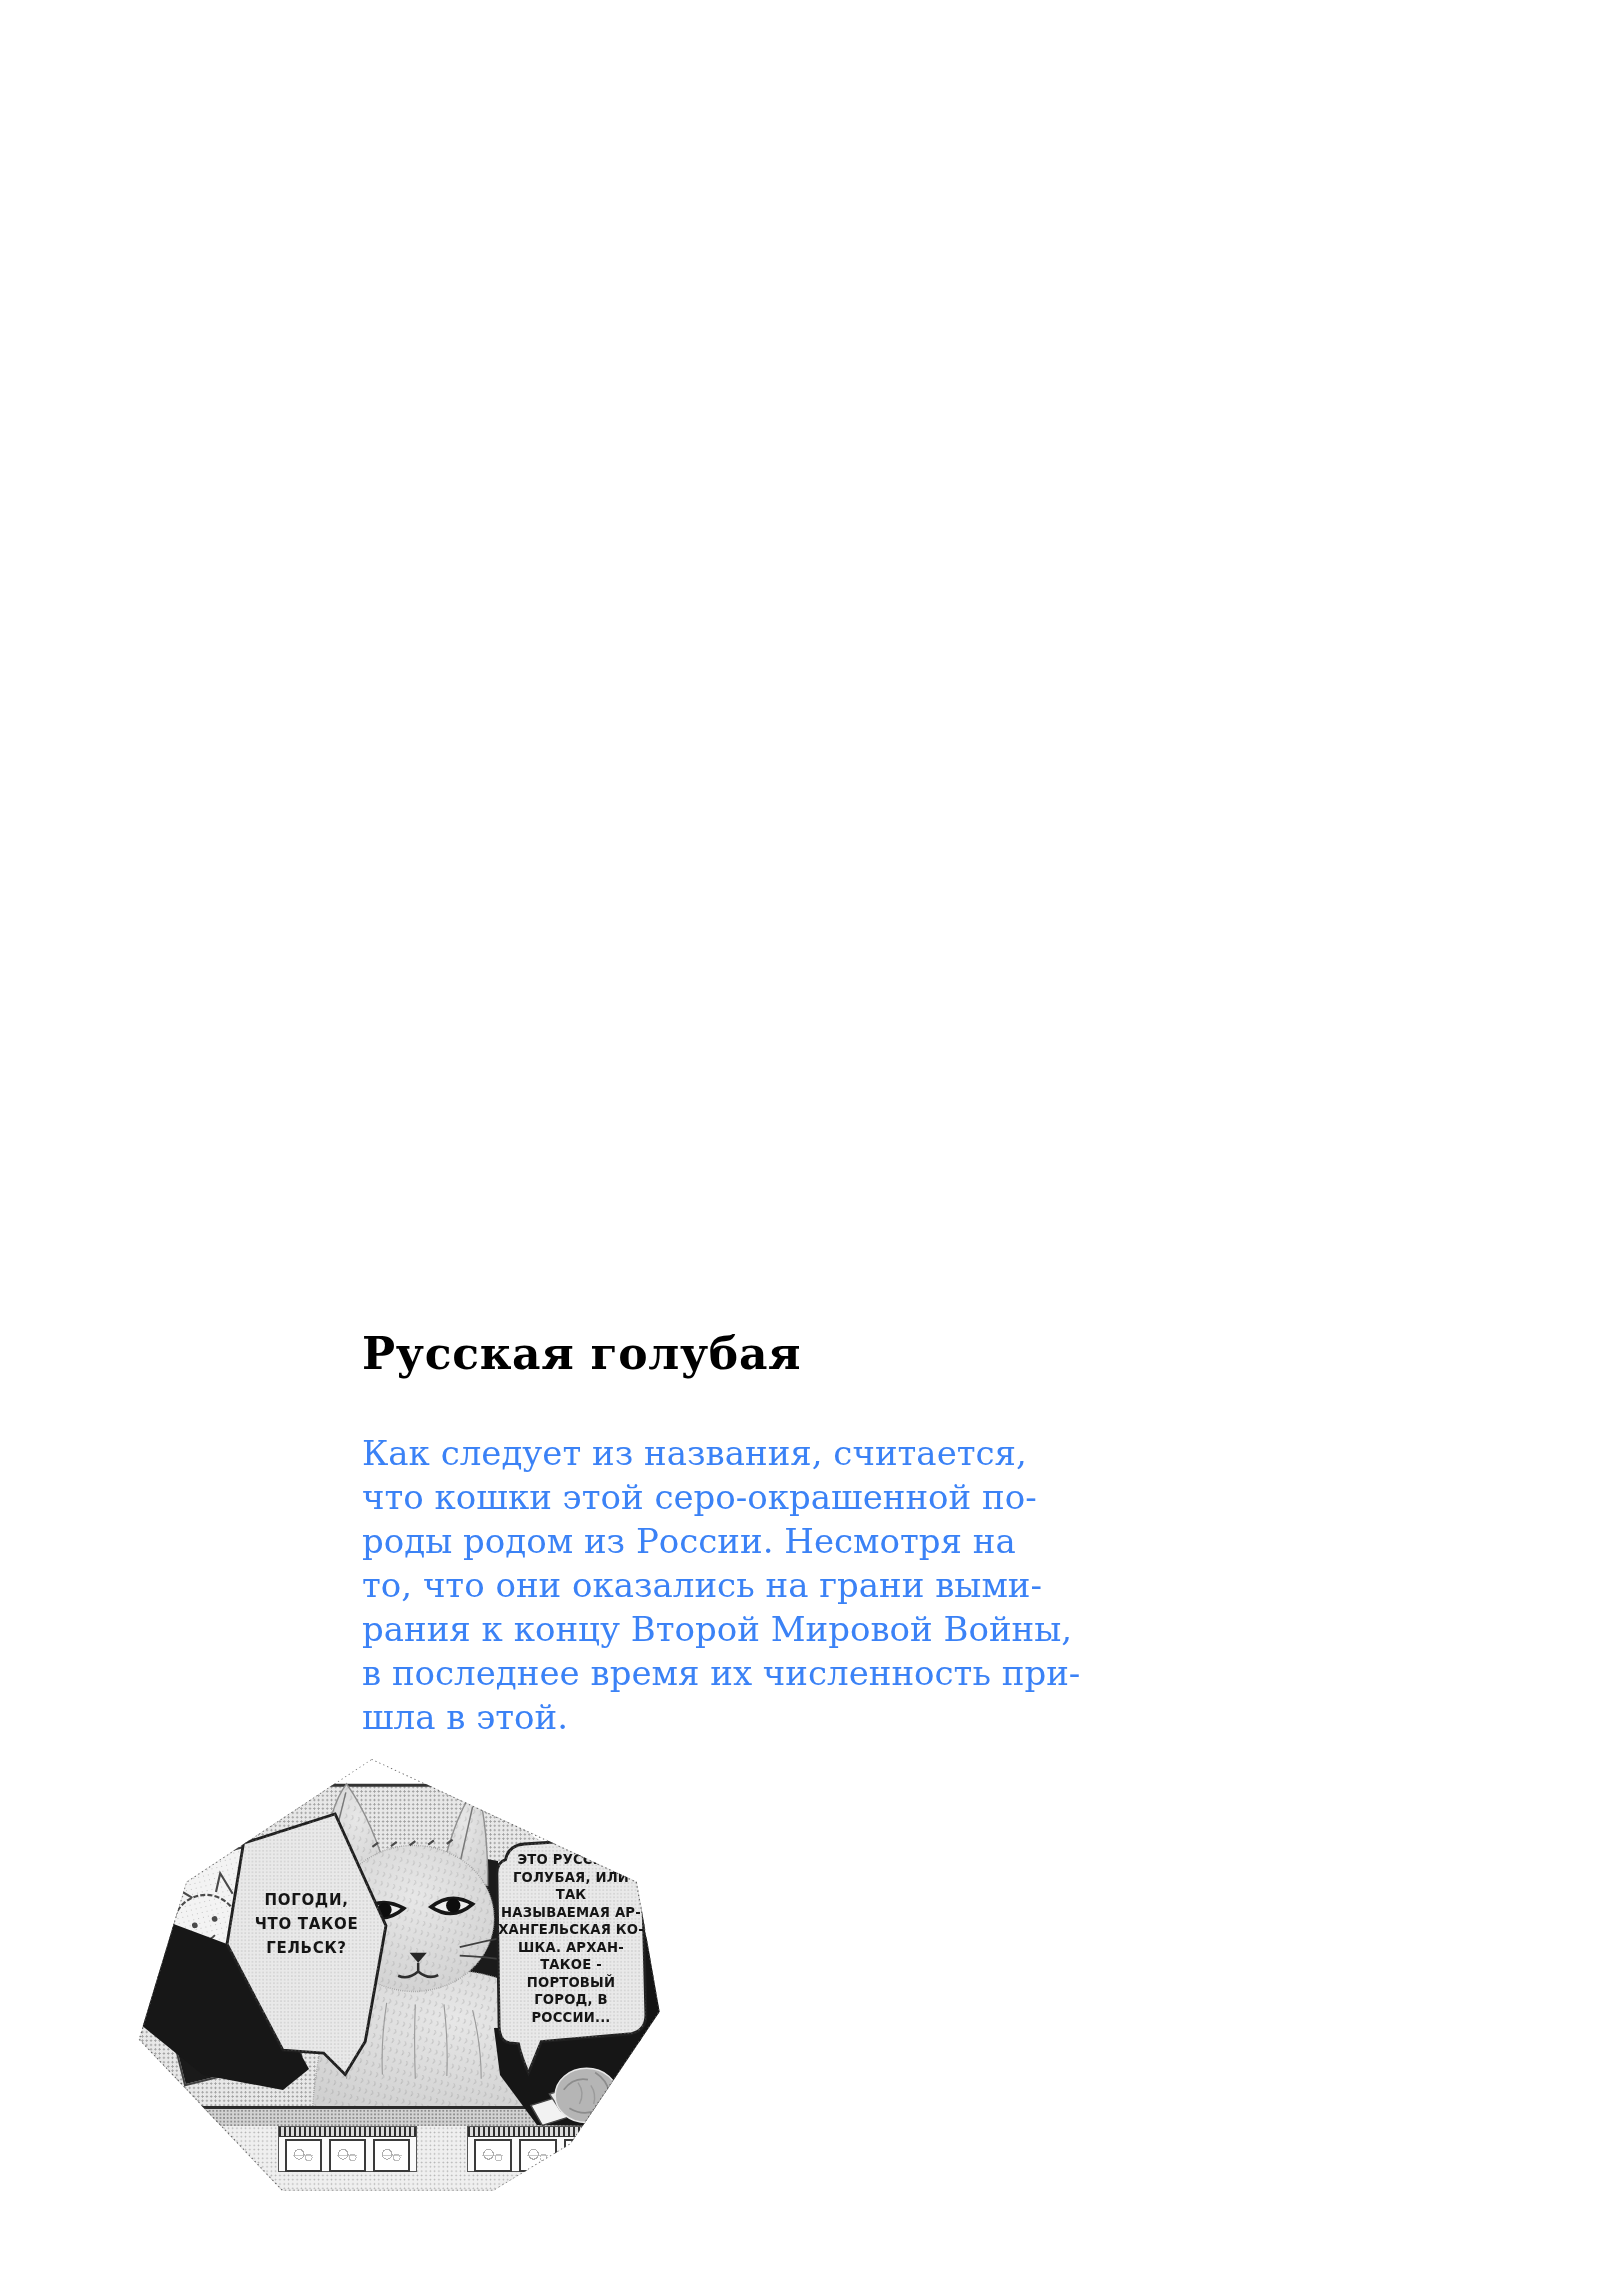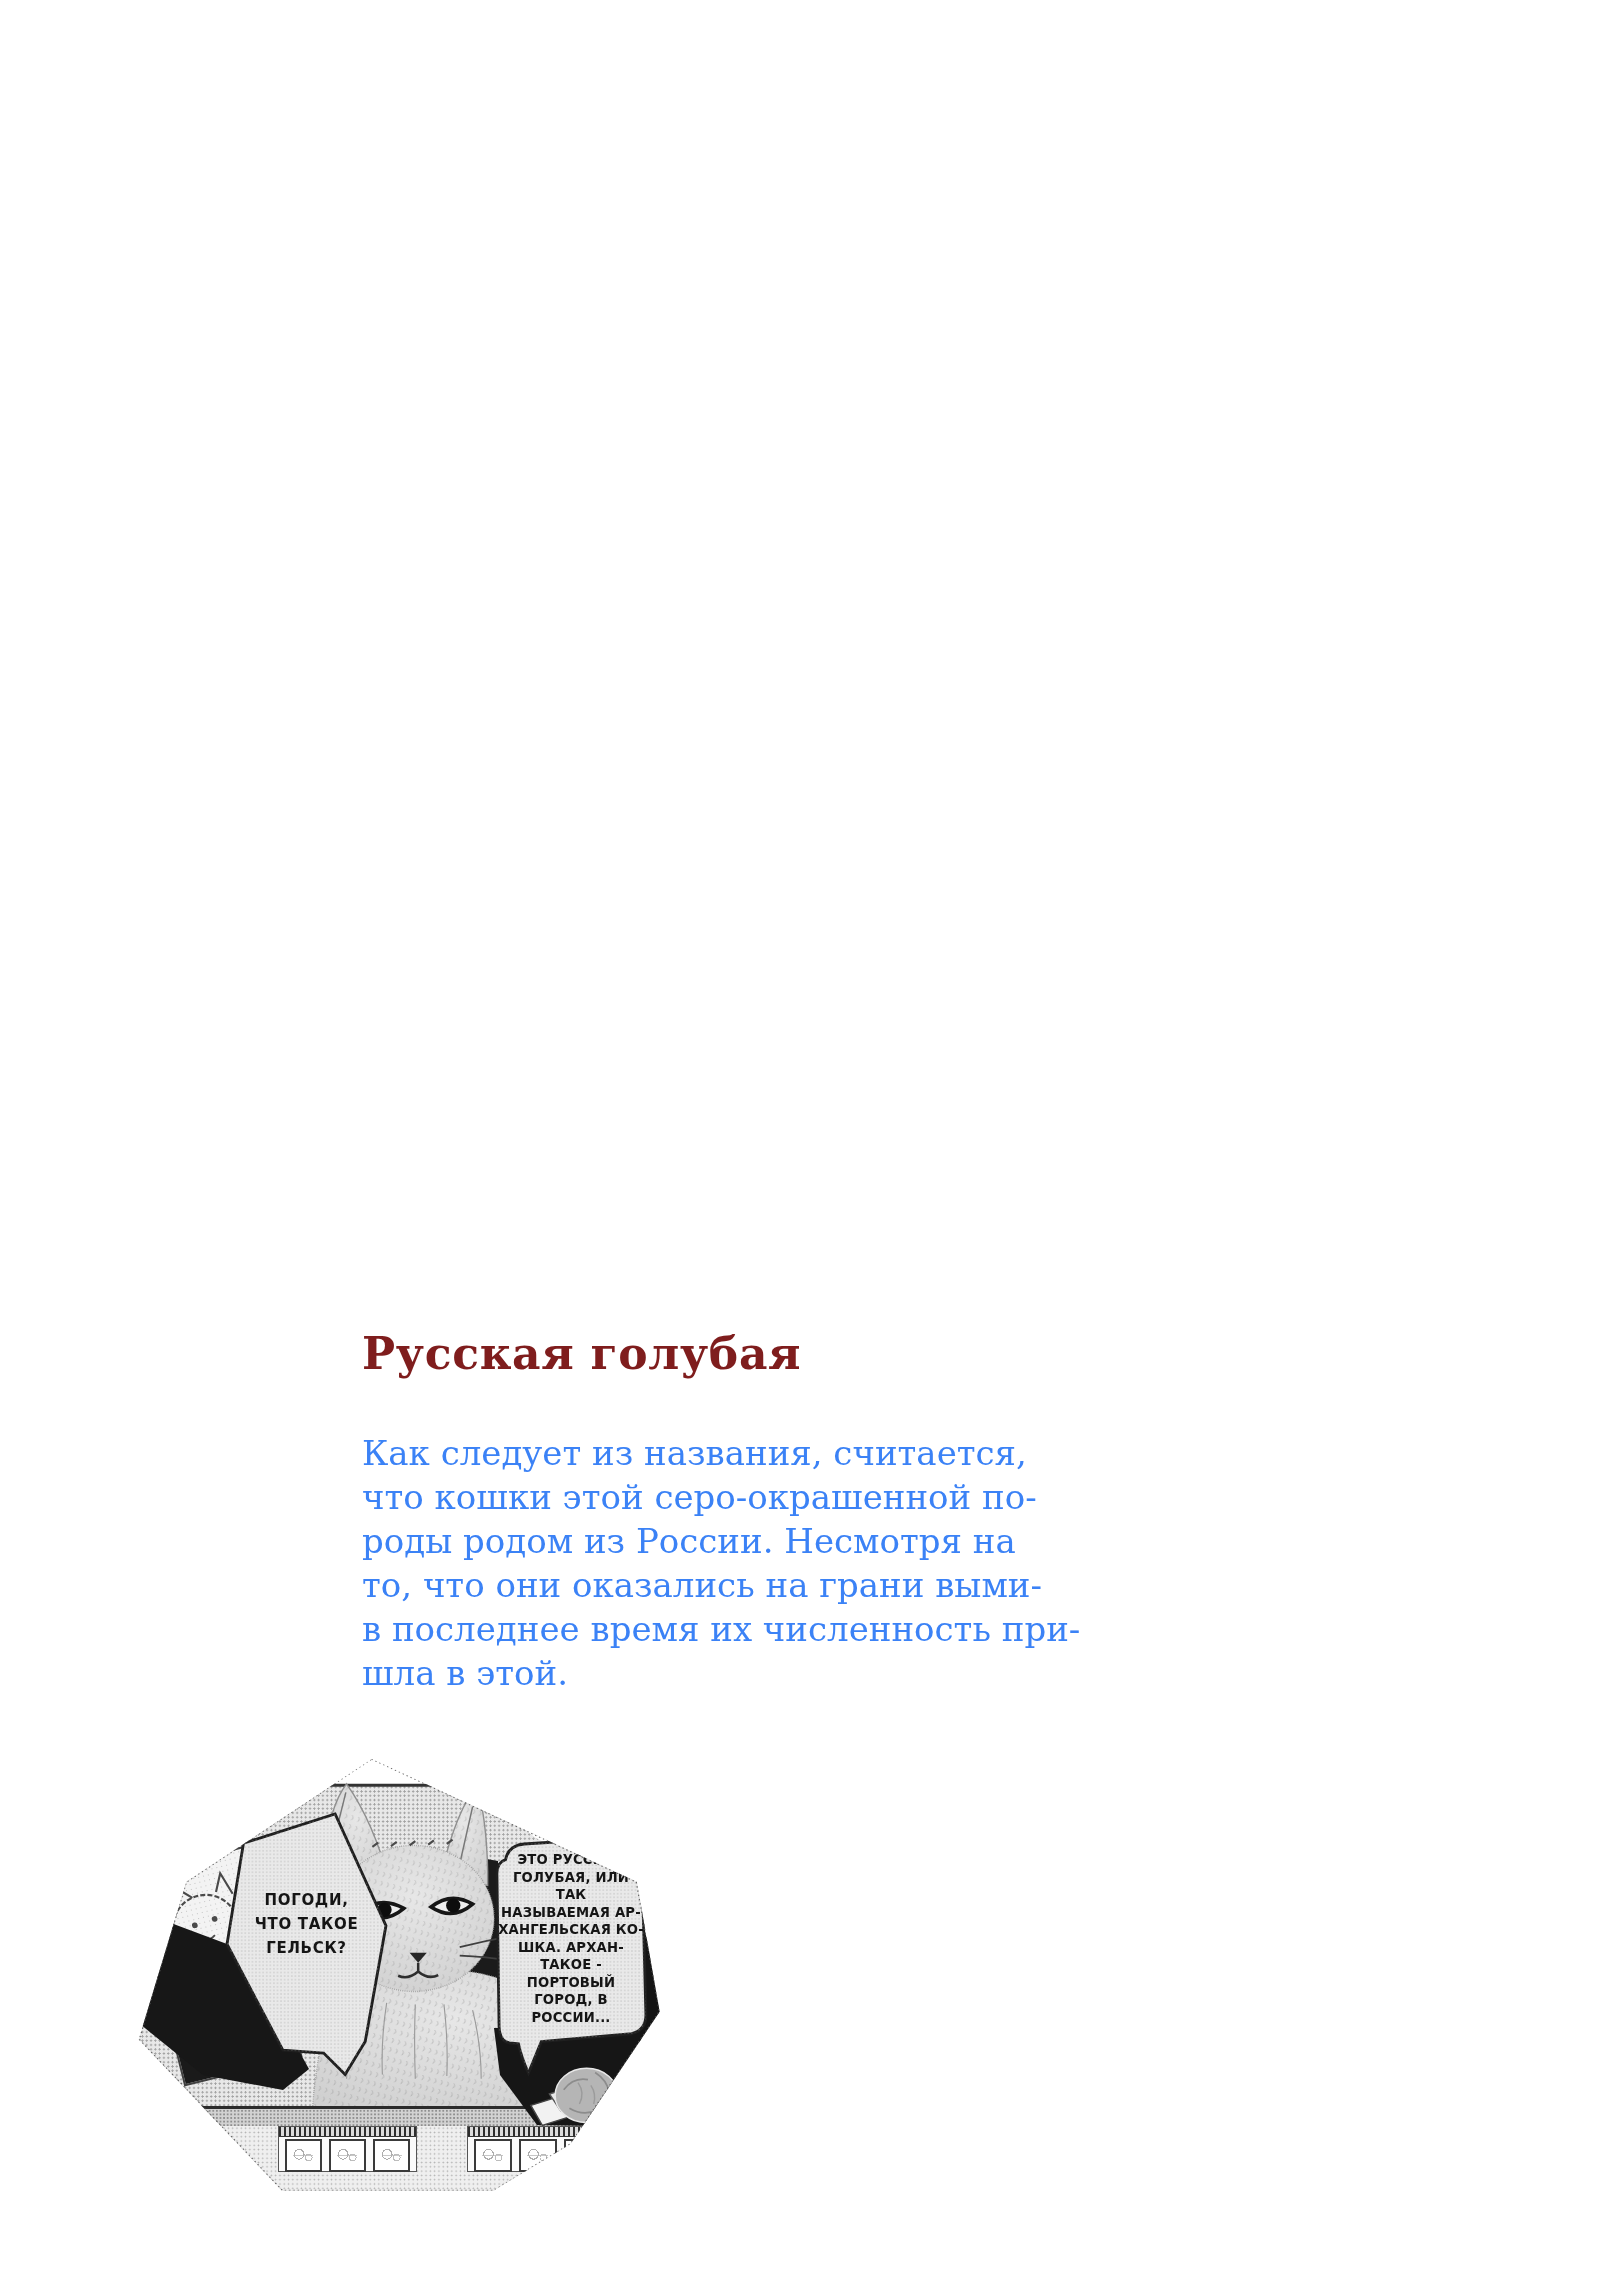--- a/index.html
+++ b/index.html
@@ -7,21 +7,21 @@
     width:1611px; height:2295px;
     background:#ffffff;
     position:relative;
     font-family:"DejaVu Serif", serif;
     overflow:hidden;
   }
 
   
   .title {
     position:absolute; left:362px; top:1330px;
-    font-size:44px; font-weight:bold; color:#7f1d1d;
+    font-size:44px; font-weight:bold; color:#000000;
     letter-spacing:0.7px; line-height:1.1;
   }
   .paragraph {
     position:absolute; left:362px; top:1431px; width:687px;
     font-size:34px; line-height:44px; color:#3b82f6;
   }
   .paragraph-line { white-space:nowrap; }
 
   
   .panel { position:absolute; left:136px; top:1738px; width:530px; height:464px; }
@@ -133,20 +133,21 @@
 </head>
 <body>
 
 <div class="title">Русская голубая</div>
 
 <div class="paragraph">
   <div class="paragraph-line">Как следует из названия, считается,</div>
   <div class="paragraph-line">что кошки этой серо-окрашенной по-</div>
   <div class="paragraph-line">роды родом из России. Несмотря на</div>
   <div class="paragraph-line">то, что они оказались на грани выми-</div>
+  <div class="paragraph-line">рания к концу Второй Мировой Войны,</div>
   <div class="paragraph-line">в последнее время их численность при-</div>
   <div class="paragraph-line">шла в этой.</div>
 </div>
 
 <div class="panel">
   <div class="panel-clip">
 
     <div class="ht-mid"></div>
     <div class="white-tr"></div>
 

